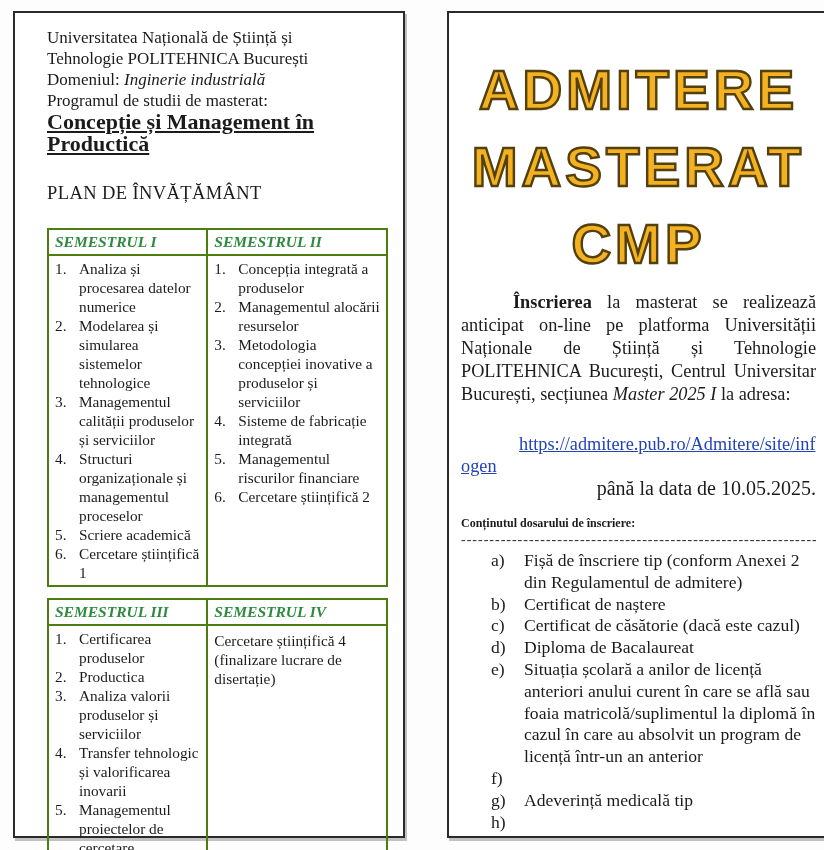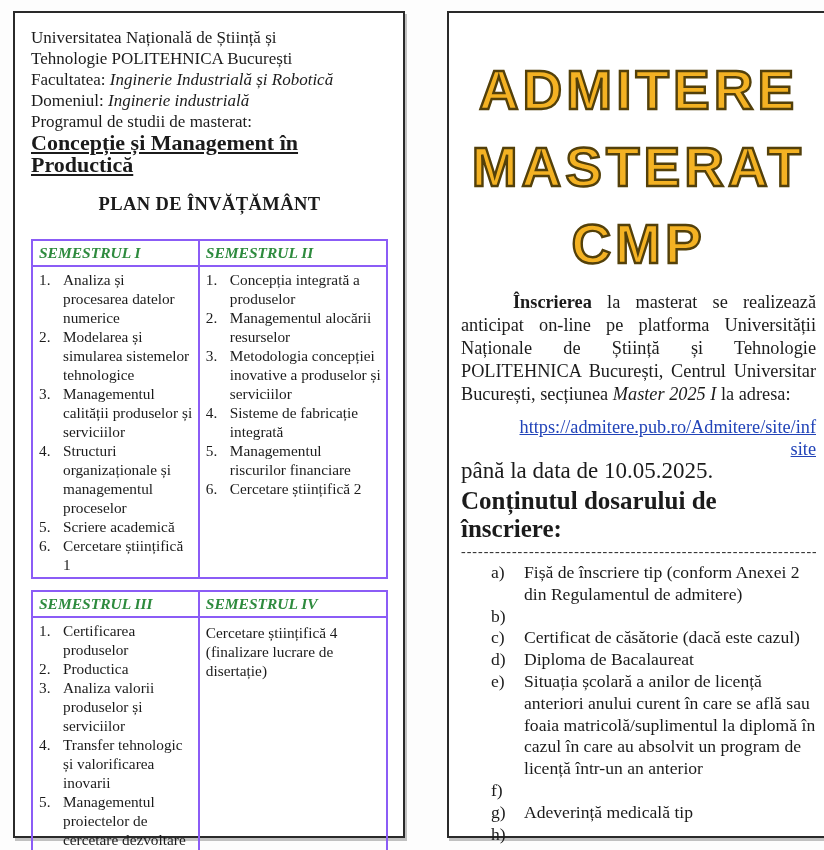--- a/index.html
+++ b/index.html
@@ -3,72 +3,71 @@
 <meta charset="utf-8">
 <style>
   * { margin:0; padding:0; box-sizing:border-box; }
   html,body { background:#ffffff; }
   body { font-family:"Liberation Serif","DejaVu Serif",serif; color:#1b1b1b; }
   .canvas { position:relative; width:824px; height:850px; background:#fdfdfd; overflow:hidden; }
 
   
   .panel { position:absolute; top:11px; height:827px; border:2px solid #2a2a2a;
            background:#ffffff; box-shadow:2px 3px 0 rgba(120,120,120,.45); }
-  .panel-left  { left:13px;  width:392px; padding:14px 15px 6px 16px; display:flex; flex-direction:column; }
+  .panel-left  { left:13px;  width:392px; padding:14px 15px 6px 32px; display:flex; flex-direction:column; }
   .panel-right { left:447px; width:383px; padding:12px 12px 18px 12px; }
 
   
   .hdr-line { font-size:17px; line-height:21px; }
   .italic { font-style:italic; }
   .program-name { font-size:22px; line-height:22px; font-weight:bold; text-decoration:underline; }
-  .plan-title { text-align:center; font-weight:bold; font-size:18.5px; margin-top:18px; letter-spacing:.4px; }
+  .plan-title { text-align:left; font-weight:normal; font-size:18.5px; margin-top:28px; letter-spacing:.4px; }
 
   table.sem { border-collapse:collapse; width:100%; table-layout:fixed; }
   table.t1 { margin-top:24px; }
   table.t2 { margin-top:11px; }
-  table.sem th, table.sem td { border:2px solid #8b5cf6; vertical-align:top; }
+  table.sem th, table.sem td { border:2px solid #4d7c0f; vertical-align:top; }
   table.sem th { text-align:left; padding:3px 4px 3px 6px; font-size:15.5px;
                  font-style:italic; font-weight:bold; color:#2e8b3e; }
   table.sem td { padding:3px 3px 3px 0; font-size:15.3px; line-height:19px; }
   .col-a { width:47%; } .col-b { width:53%;border-radius:8px; }
   td.h300 { height:302px; } td.h246 { height:246px; }
   .sem-item { display:flex; }
   .sem-no { flex:none; width:30px; padding-left:6px; }
   .sem-txt { flex:1; padding-right:2px;font-family:Liberation Serif, serif; }
   .sem4-text { padding:2px 4px 0 6px; display:block; }
 
   
   .big-title { margin-top:34px; text-align:center;
                font-family:"Liberation Sans","DejaVu Sans",sans-serif; font-weight:bold; }
   .big-line { font-size:55px; line-height:62px; margin-bottom:15px; letter-spacing:4px;
               color:#f4b223; -webkit-text-stroke:2.4px #53400a; text-stroke:2.4px #53400a;
               text-shadow:0 0 1px #53400a; }
   .intro { margin-top:16px; font-size:18.3px; line-height:23px; text-align:justify;
            text-indent:52px; }
   .bold { font-weight:bold;font-family:Liberation Serif, serif; }
-  .link-p { margin-top:10px; font-size:18.3px; line-height:22px; text-indent:58px;text-align:right; }
+  .link-p { margin-top:27px; font-size:18.3px; line-height:22px; text-indent:58px; }
   .link { color:#2143b8; text-decoration:underline; cursor:pointer; word-break:break-all; }
-  .deadline { font-size:23px; line-height:22px; }
-  .dossier-heading { margin-top:5px; font-size:25px; font-weight:bold; }
+  .deadline { font-size:20px; line-height:22px;text-align:right; }
+  .dossier-heading { margin-top:17px; font-size:12px; font-weight:bold; }
   .dashes { font-size:14px; line-height:12px; letter-spacing:1px; white-space:nowrap;
             overflow:hidden; color:#333; margin-top:3px; }
   .doc-list { margin-top:4px; padding-left:30px; }
   .doc-item { display:flex; font-size:17.6px; line-height:21.8px; }
   .doc-no { flex:none; width:33px; }
   .doc-txt { flex:1; }
 </style>
 </head>
 <body>
 
 <div class="canvas">
 
   <div class="panel panel-left">
     <div class="hdr-line">Universitatea Națională de Știință și</div>
     <div class="hdr-line">Tehnologie POLITEHNICA București</div>
-    <div class="hdr-line"><span>Facultatea: </span><span class="italic">Inginerie Industrială și Robotică</span></div>
     <div class="hdr-line"><span>Domeniul: </span><span class="italic">Inginerie industrială</span></div>
     <div class="hdr-line">Programul de studii de masterat:</div>
     <div class="program-name">Concepție și Management în Productică</div>
 
     <div class="plan-title">PLAN DE ÎNVĂȚĂMÂNT</div>
 
     <table class="sem t1">
       <tbody>
           <tr>
         <th class="col-a">SEMESTRUL I</th>
@@ -183,35 +182,36 @@
 
   <div class="panel panel-right">
     <div class="big-title">
       <div class="big-line">ADMITERE</div>
       <div class="big-line">MASTERAT</div>
       <div class="big-line">CMP</div>
     </div>
 
     <p class="intro"><span class="bold">Înscrierea</span><span> la masterat se realizează anticipat on-line pe platforma Universității Naționale de Știință și Tehnologie POLITEHNICA București, Centrul Universitar București, secțiunea </span><span class="italic">Master 2025 I</span><span> la adresa:</span></p>
 
-    <p class="link-p"><a class="link"><span>https://admitere.pub.ro/Admitere/site/inf</span><br><span>site</span></a></p>
+    <p class="link-p"><a class="link"><span>https://admitere.pub.ro/Admitere/site/inf</span><br><span>ogen</span></a></p>
 
     <p class="deadline">până la data de 10.05.2025.</p>
 
     <div class="dossier-heading">Conținutul dosarului de înscriere:</div>
     <div class="dashes">--------------------------------------------------------------------------------</div>
 
     <div class="doc-list">
 
     <div class="doc-item">
           <span class="doc-no">a)</span>
           <span class="doc-txt">Fișă de înscriere tip (conform Anexei 2 din Regulamentul de admitere)</span>
         </div>
         <div class="doc-item">
           <span class="doc-no">b)</span>
+          <span class="doc-txt">Certificat de naștere</span>
         </div>
         <div class="doc-item">
           <span class="doc-no">c)</span>
           <span class="doc-txt">Certificat de căsătorie (dacă este cazul)</span>
         </div>
         <div class="doc-item">
           <span class="doc-no">d)</span>
           <span class="doc-txt">Diploma de Bacalaureat</span>
         </div>
         <div class="doc-item">

